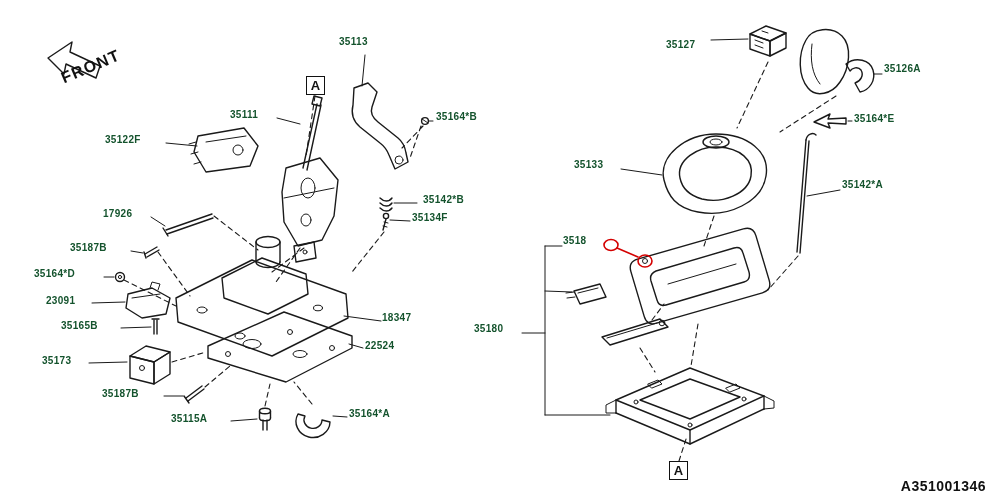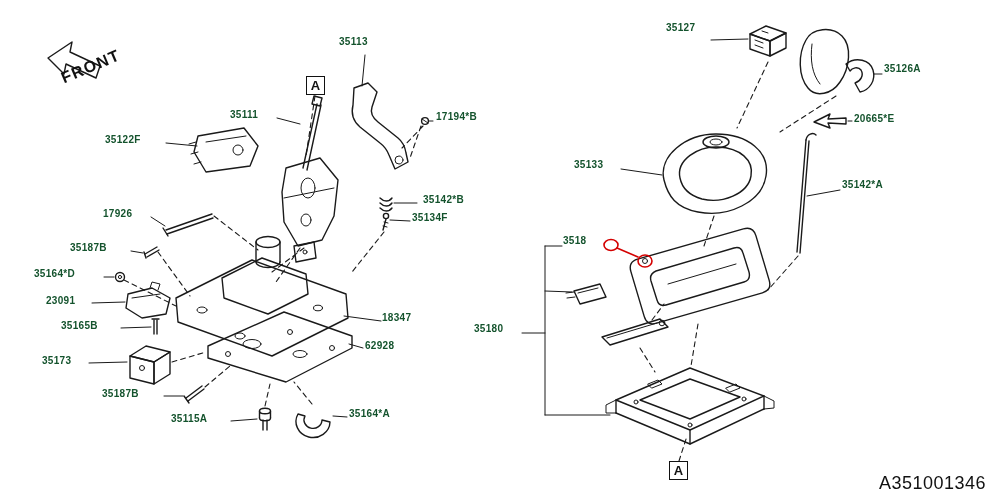--- a/index.html
+++ b/index.html
@@ -17,22 +17,22 @@
     position:absolute; width:19px; height:19px; border:1.7px solid #111;
     display:flex; align-items:center; justify-content:center;
     font-size:13px; font-weight:bold; color:#111; background:#fff;
   }
   .front-label {
     position:absolute; left:62px; top:70px; font-size:16px; font-weight:bold;
     color:#111; letter-spacing:1.5px; transform:rotate(-23deg);
     transform-origin:left center;
   }
   .diagram-code {
-    position:absolute; right:14px; bottom:6px; font-size:18px;
-    font-weight:normal; color:#111; letter-spacing:.5px;
+    position:absolute; right:14px; bottom:6px; font-size:14px;
+    font-weight:bold; color:#111; letter-spacing:.5px;
   }
   .ln  { fill:none; stroke:#1a1a1a; stroke-width:1.4; stroke-linejoin:round; stroke-linecap:round; }
   .thin{ fill:none; stroke:#1a1a1a; stroke-width:1;   stroke-linejoin:round; stroke-linecap:round; }
   .dash{ fill:none; stroke:#1a1a1a; stroke-width:1.1; stroke-dasharray:5 4; stroke-linecap:round; }
   .red { fill:none; stroke:#d40000; stroke-width:1.6; stroke-linecap:round; }
 </style>
 </head>
 <body>
 
 <div class="canvas">
@@ -247,36 +247,36 @@
   </svg>
 
   <div class="front-label">FRONT</div>
 
   <div class="ref-box" style="left:306px;top:76px">A</div>
   <div class="ref-box" style="left:669px;top:461px">A</div>
 
   <div class="part-label" style="left:339px;top:36px">35113</div>
   <div class="part-label" style="left:230px;top:109px">35111</div>
   <div class="part-label" style="left:105px;top:134px">35122F</div>
-  <div class="part-label" style="left:436px;top:111px">17194*B</div>
+  <div class="part-label" style="left:436px;top:111px">35164*B</div>
   <div class="part-label" style="left:103px;top:208px">17926</div>
   <div class="part-label" style="left:423px;top:194px">35142*B</div>
   <div class="part-label" style="left:412px;top:212px">35134F</div>
   <div class="part-label" style="left:70px;top:242px">35187B</div>
   <div class="part-label" style="left:34px;top:268px">35164*D</div>
   <div class="part-label" style="left:46px;top:295px">23091</div>
   <div class="part-label" style="left:61px;top:320px">35165B</div>
   <div class="part-label" style="left:382px;top:312px">18347</div>
   <div class="part-label" style="left:42px;top:355px">35173</div>
-  <div class="part-label" style="left:365px;top:340px">62928</div>
+  <div class="part-label" style="left:365px;top:340px">22524</div>
   <div class="part-label" style="left:102px;top:388px">35187B</div>
   <div class="part-label" style="left:171px;top:413px">35115A</div>
   <div class="part-label" style="left:349px;top:408px">35164*A</div>
-  <div class="part-label" style="left:666px;top:22px">35127</div>
+  <div class="part-label" style="left:666px;top:39px">35127</div>
   <div class="part-label" style="left:884px;top:63px">35126A</div>
-  <div class="part-label" style="left:854px;top:113px">20665*E</div>
+  <div class="part-label" style="left:854px;top:113px">35164*E</div>
   <div class="part-label" style="left:574px;top:159px">35133</div>
   <div class="part-label" style="left:842px;top:179px">35142*A</div>
   <div class="part-label" style="left:563px;top:235px">3518</div>
   <div class="part-label" style="left:474px;top:323px">35180</div>
 
   <div class="diagram-code">A351001346</div>
 </div>
 
 </body></html>

